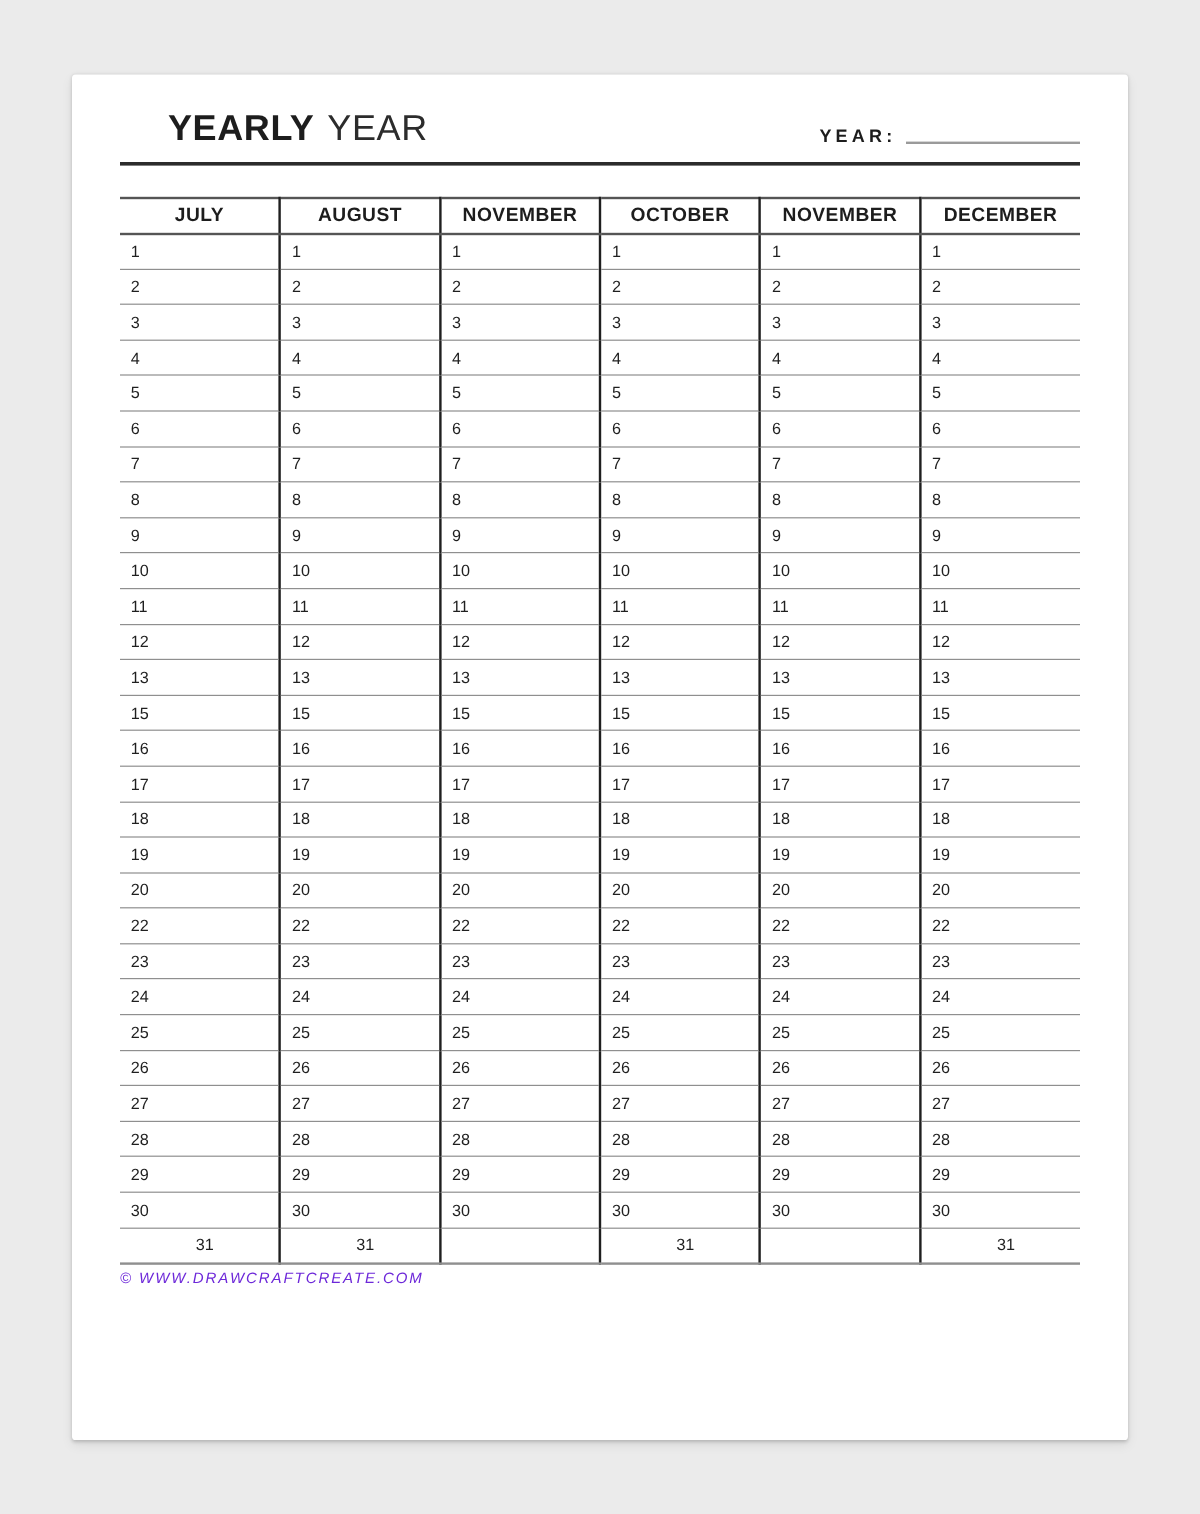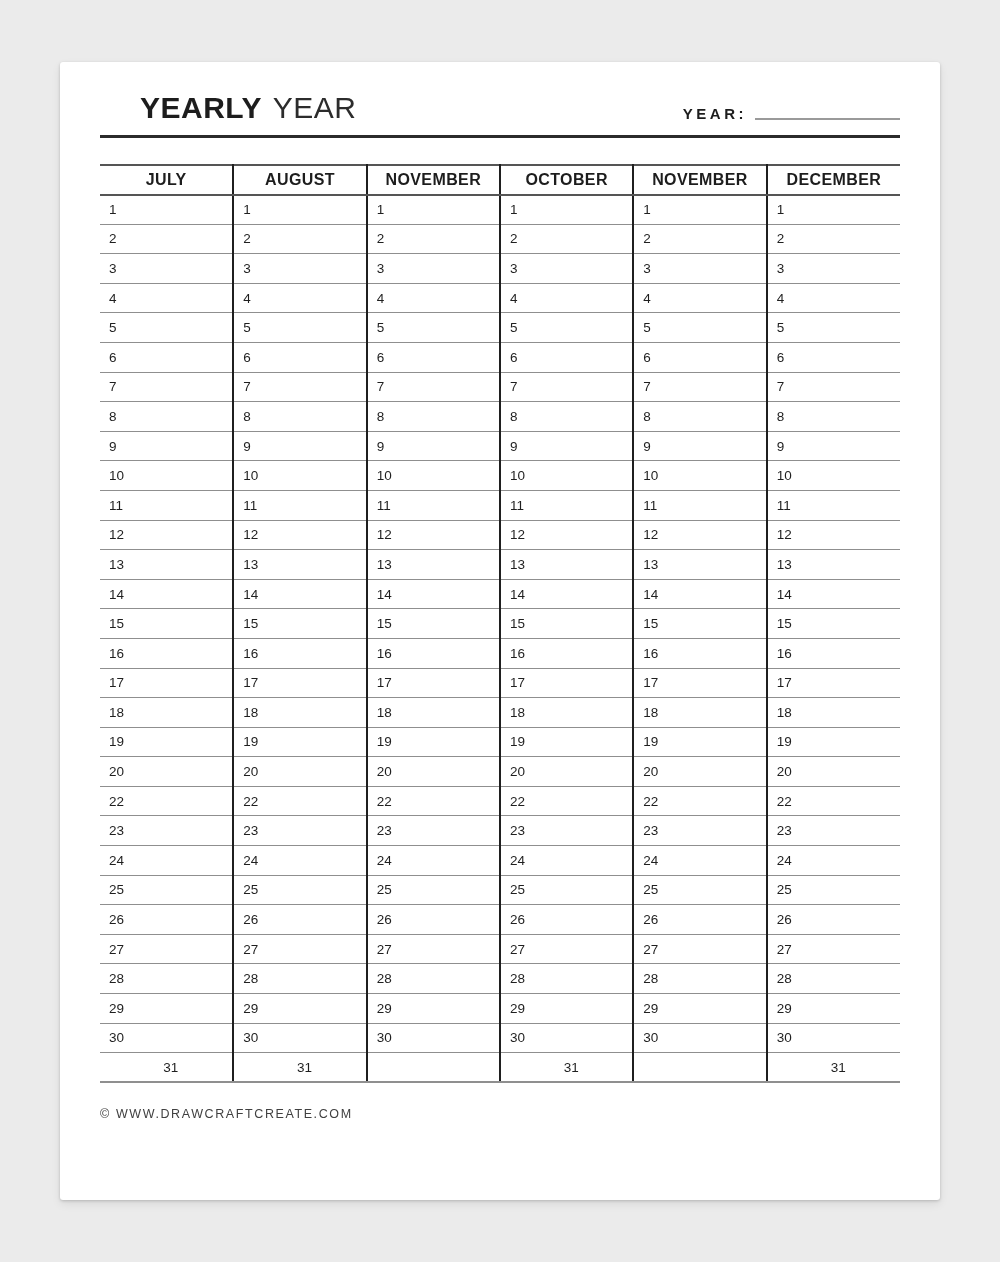--- a/index.html
+++ b/index.html
@@ -63,22 +63,22 @@
     border-bottom:1px solid var(--row-line);
     font-size:13.5px;font-weight:400;color:#1f1f1f;
     text-align:left;vertical-align:middle;
     padding-left:9px;
   }
   table.plan-table tbody tr:last-child td{
     border-bottom:2px solid var(--row-line);
     text-align:center;
   }
   .footer{
-    margin-top:24px;
-    font-size:12.5px;letter-spacing:1.6px;color:#404040;font-weight:400;
+    margin-top:4px;
+    font-size:12.5px;letter-spacing:1.6px;color:#6d28d9;font-weight:400;font-style:italic;
   }
 </style>
 </head>
 <body>
 
 <div class="canvas">
   <div class="page">
     <div class="content">
 
       <div class="header-row">
@@ -201,28 +201,20 @@
             </tr>
             <tr>
               <td>13</td>
               <td>13</td>
               <td>13</td>
               <td>13</td>
               <td>13</td>
               <td>13</td>
             </tr>
             <tr>
-              <td>14</td>
-              <td>14</td>
-              <td>14</td>
-              <td>14</td>
-              <td>14</td>
-              <td>14</td>
-            </tr>
-            <tr>
               <td>15</td>
               <td>15</td>
               <td>15</td>
               <td>15</td>
               <td>15</td>
               <td>15</td>
             </tr>
             <tr>
               <td>16</td>
               <td>16</td>

